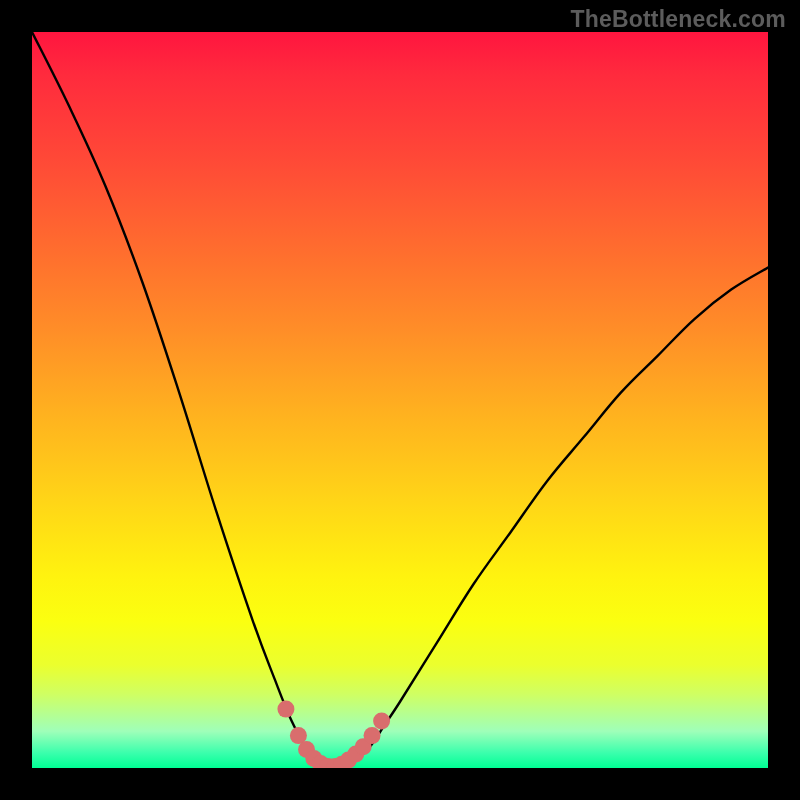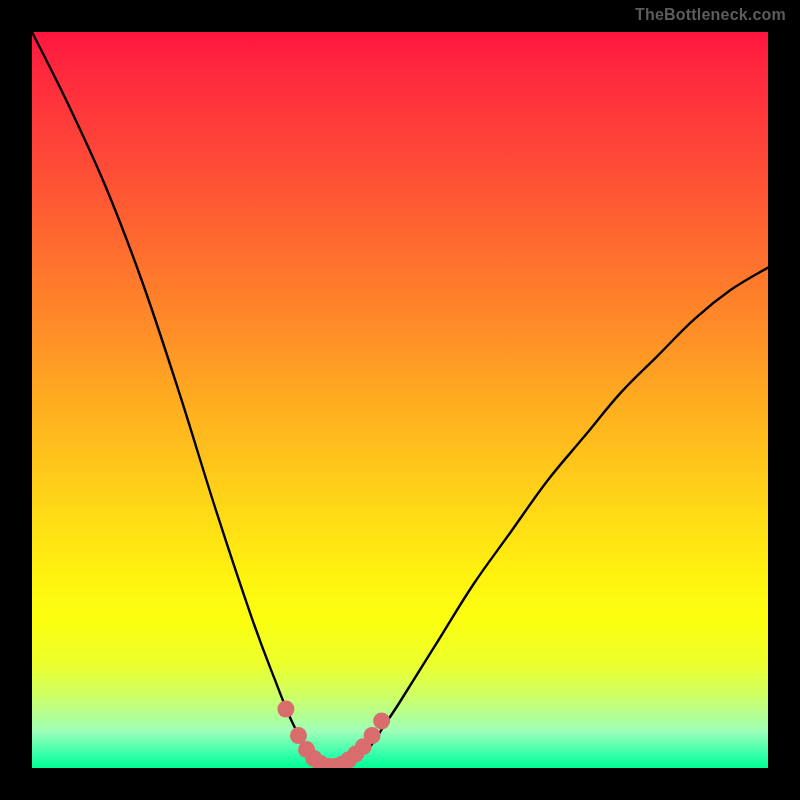--- a/index.html
+++ b/index.html
@@ -48,21 +48,21 @@
     inset: 0;
     width: 100%;
     height: 100%;
   }
   
   .watermark {
     position: absolute;
     top: 6px;
     right: 14px;
     font-family: Arial, Helvetica, sans-serif;
-    font-size: 16px;
+    font-size: 23px;
     font-weight: 600;
     color: #5c5c5c;
     letter-spacing: 0.2px;
   }
 </style>
 </head>
 <body>
 
 <div class="frame">
   <div class="plot-area">

